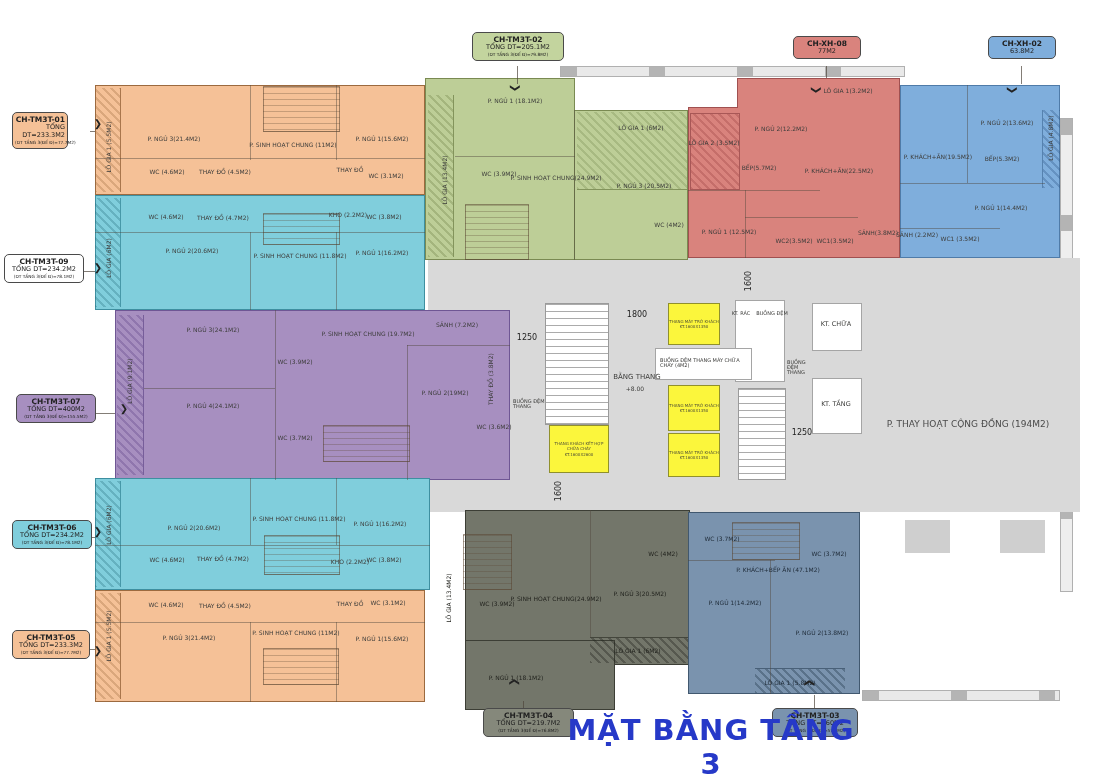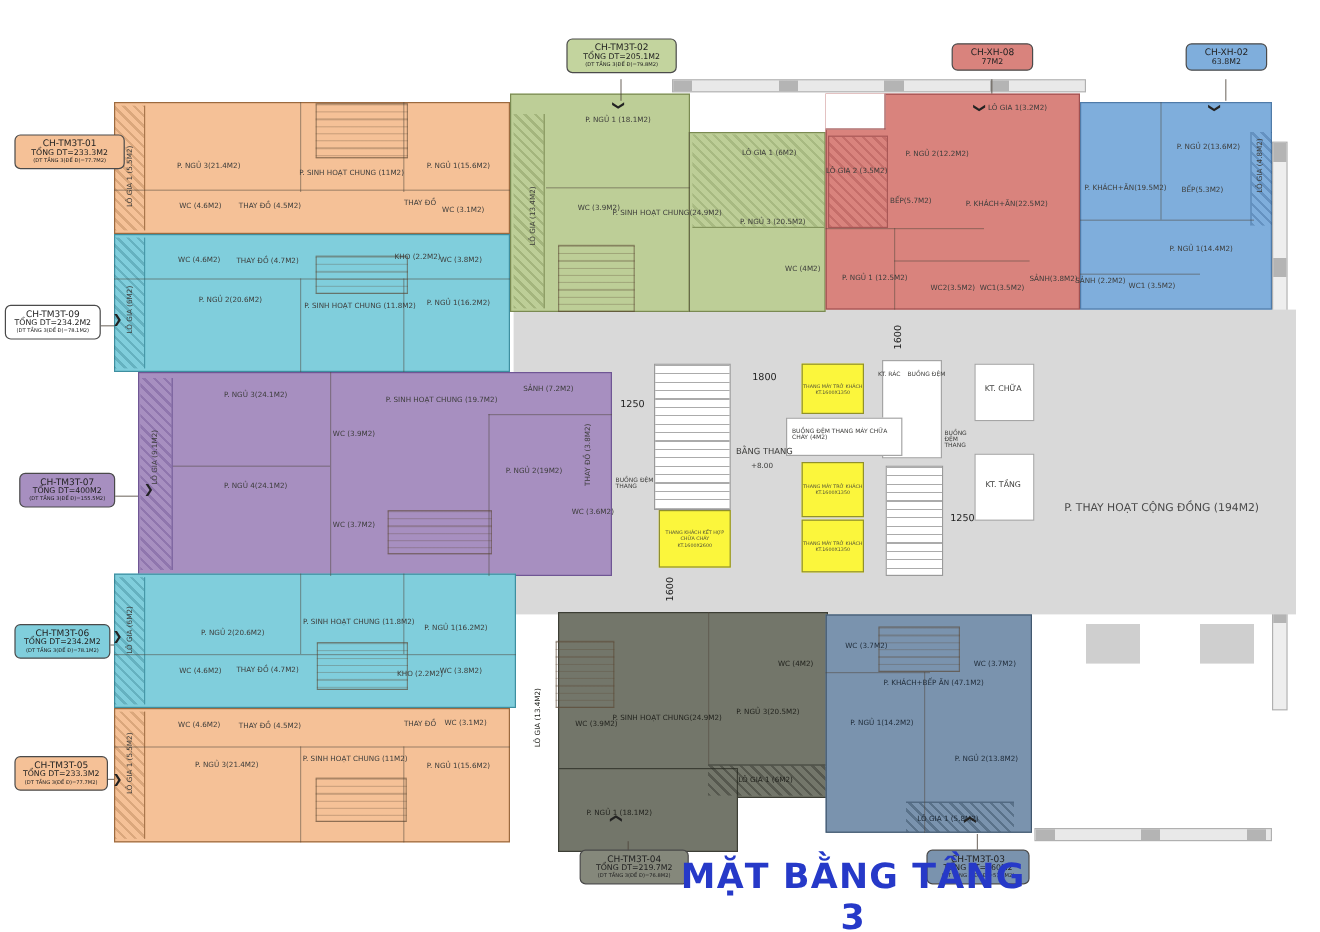--- a/index.html
+++ b/index.html
@@ -6,21 +6,21 @@
   #plan{position:relative;width:1100px;height:777px;background:#fff;overflow:hidden;
         font-family:"DejaVu Sans", sans-serif;}
   .unit{position:absolute;box-sizing:border-box;}
   .hatch{position:absolute;box-sizing:border-box;opacity:.85;}
   .rl{position:absolute;font-size:6px;color:#3d3d3b;white-space:nowrap;
       transform:translate(-50%,-50%);line-height:1;}
   .rl.v{transform:translate(-50%,-50%) rotate(-90deg);}
   .rl.big{font-size:9px;color:#4a4a4a;}
   .lbox{position:absolute;border:1.2px solid #4a4a4a;border-radius:5px;text-align:center;
         padding:2px 2px;box-sizing:border-box;color:#222;}
-  .lbox .l1{font-size:7.5px;font-weight:normal;line-height:1.25;}
+  .lbox .l1{font-size:7.5px;font-weight:bold;line-height:1.25;}
   .lbox .l2{font-size:6.5px;line-height:1.2;}
   .lbox .l3{font-size:4.3px;line-height:1.3;white-space:nowrap;}
   .dim{position:absolute;font-size:8px;color:#1d1d1d;transform:translate(-50%,-50%);white-space:nowrap;}
   .dim.v{transform:translate(-50%,-50%) rotate(-90deg);}
   .stairs{position:absolute;border:1px solid rgba(90,70,50,.55);
           background:repeating-linear-gradient(180deg,rgba(90,70,50,.30) 0 1px,transparent 1px 6px);}
   .wstairs{position:absolute;background-color:#fff;border:1px solid #9a9a9a;
           background-image:repeating-linear-gradient(180deg,#ababab 0 1px,transparent 1px 7px);}
   .wroom{position:absolute;background:#fff;border:1px solid #a5a5a5;box-sizing:border-box;}
   .lift{position:absolute;background:#FBF63C;border:1px solid #90902c;box-sizing:border-box;
@@ -267,21 +267,21 @@
   <div class="wline" style="left:826px;top:66px;width:1px;height:12px;opacity:.7;"></div>
   <div class="wline" style="left:1021px;top:66px;width:1px;height:18px;opacity:.7;"></div>
   <div class="wline" style="left:523px;top:701px;width:1px;height:8px;opacity:.7;"></div>
   <div class="wline" style="left:814px;top:695px;width:1px;height:13px;opacity:.7;"></div>
   <div class="wline" style="left:90px;top:131px;width:5px;height:1px;opacity:.7;"></div>
   <div class="wline" style="left:84px;top:271px;width:11px;height:1px;opacity:.7;"></div>
   <div class="wline" style="left:96px;top:413px;width:19px;height:1px;opacity:.7;"></div>
   <div class="wline" style="left:92px;top:537px;width:3px;height:1px;opacity:.7;"></div>
   <div class="wline" style="left:90px;top:649px;width:5px;height:1px;opacity:.7;"></div>
 
-  <div class="lbox" style="left:12px;top:112px;width:92px;background:#F5C197;">
+  <div class="lbox" style="left:12px;top:112px;width:56px;background:#F5C197;text-align:right;">
     <div class="l1">CH-TM3T-01</div>
     <div class="l2">TỔNG DT=233.3M2</div>
     <div class="l3">(DT TẦNG 3(ĐẾ Đ)=77.7M2)</div>
   </div>
   <div class="lbox" style="left:4px;top:254px;width:80px;background:#ffffff;">
     <div class="l1">CH-TM3T-09</div>
     <div class="l2">TỔNG DT=234.2M2</div>
     <div class="l3">(DT TẦNG 3(ĐẾ Đ)=78.1M2)</div>
   </div>
   <div class="lbox" style="left:16px;top:394px;width:80px;background:#A78FC0;">

